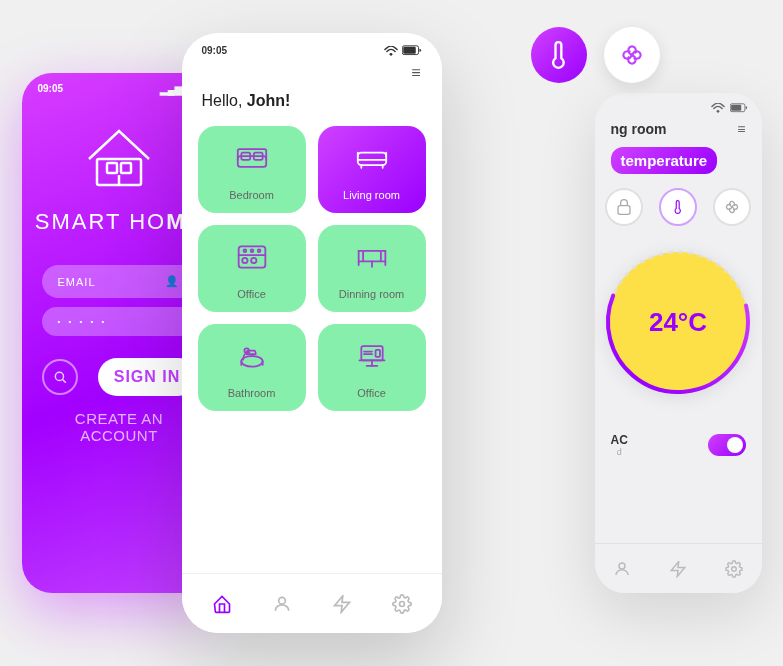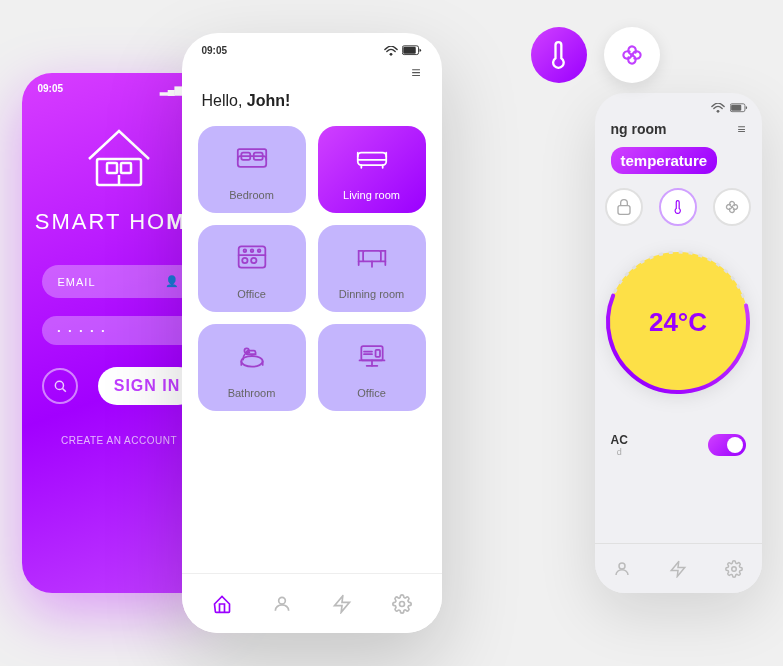--- a/index.html
+++ b/index.html
@@ -61,21 +61,21 @@
       letter-spacing: 2px;
       margin-top: 10px;
     }
     .phone-left .brand span {
       font-weight: 800;
     }
     .phone-left .input-area {
       padding: 30px 20px 0;
       display: flex;
       flex-direction: column;
-      gap: 18px;
+      gap: 9px;
     }
     .phone-left .fake-input {
       background: rgba(255,255,255,0.3);
       border-radius: 20px;
       padding: 10px 16px;
       color: white;
       font-size: 11px;
       letter-spacing: 1px;
       display: flex;
       align-items: center;
@@ -111,23 +111,23 @@
       text-align: center;
       font-weight: 700;
       font-size: 16px;
       letter-spacing: 1px;
       flex: 1;
       margin-left: 10px;
     }
     .phone-left .create-link {
       text-align: center;
       color: rgba(255,255,255,0.7);
-      font-size: 10px;
+      font-size: 15px;
       letter-spacing: 0.5px;
-      margin-top: 20px;
+      margin-top: 4px;
     }
 
     
     .phone-center {
       position: absolute;
       left: 170px;
       top: 20px;
       width: 260px;
       height: 600px;
       background: white;
@@ -169,21 +169,21 @@
       gap: 12px;
       padding: 0 16px;
     }
     .room-card {
       border-radius: 18px;
       padding: 16px 12px 12px;
       display: flex;
       flex-direction: column;
       align-items: center;
       gap: 8px;
-      background: #c4b5fd;
+      background: #86efac;
       cursor: pointer;
     }
     .room-card.active {
       background: linear-gradient(135deg, #d040ff 0%, #9a00ff 100%);
     }
     .room-card .room-icon {
       font-size: 28px;
       color: #a040cc;
     }
     .room-card.active .room-icon { color: white; }

